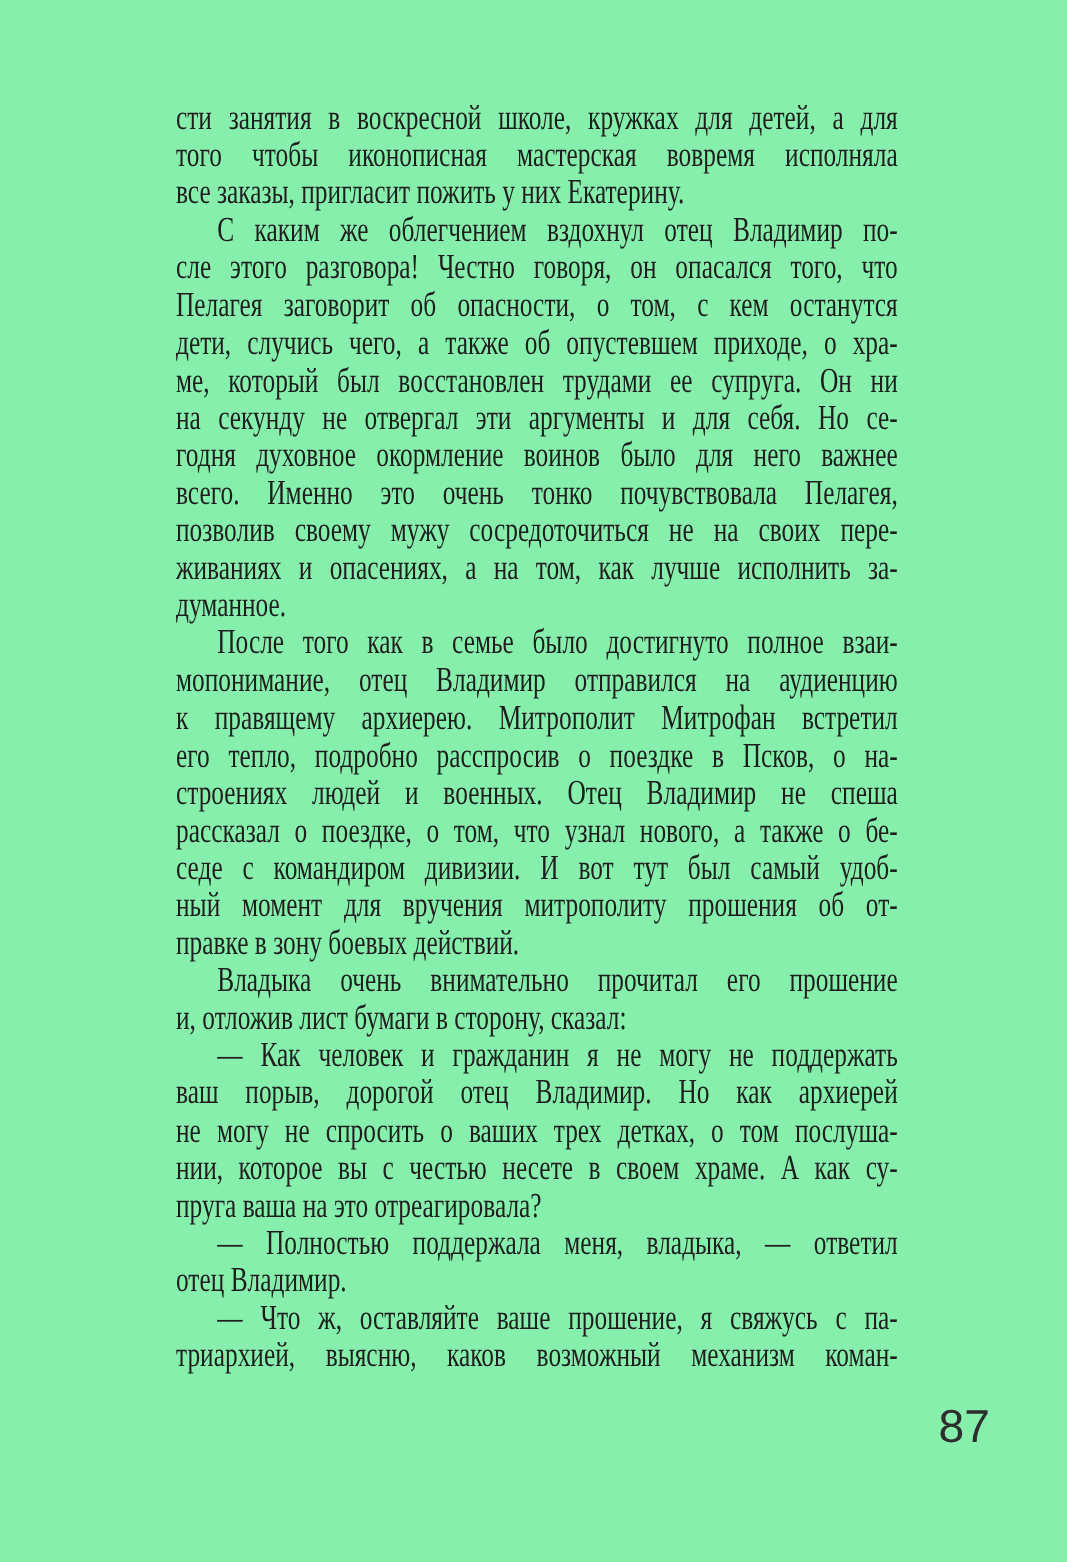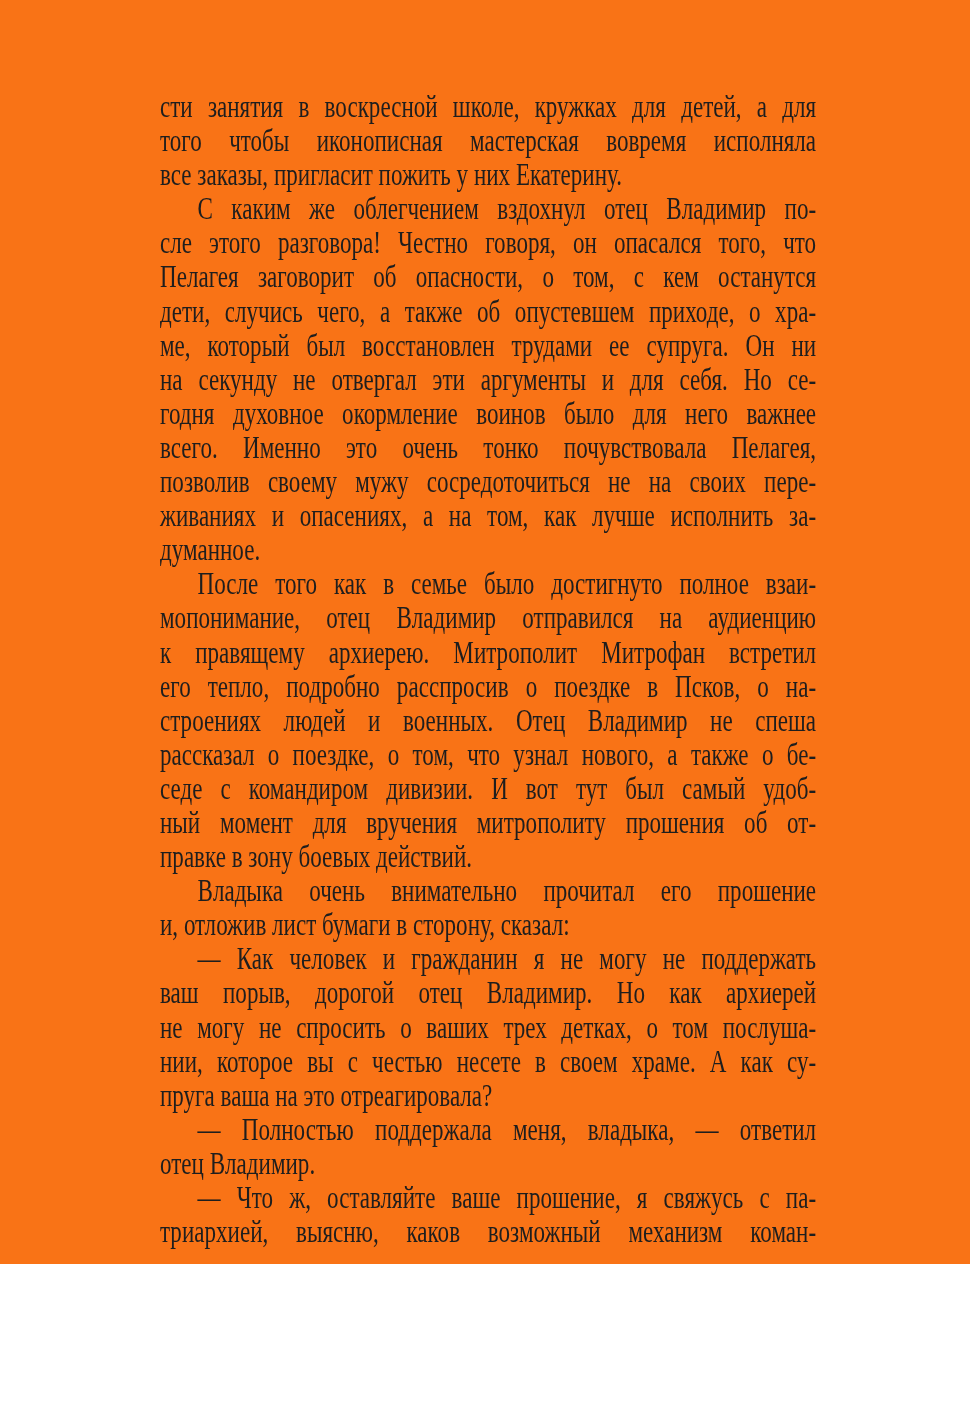--- a/index.html
+++ b/index.html
@@ -1,20 +1,20 @@
 <!DOCTYPE html>
 <html><head>
 <meta charset="utf-8">
 <style>
   html, body { margin: 0; padding: 0; background: #ffffff; }
   .page {
     position: relative;
     width: 970px;
-    height: 1264px;
-    background: #f97316;
+    height: 1420px;
+    background: #86efac;
     overflow: hidden;
     font-family: "Liberation Serif", serif;
   }
   .text-block {
     position: absolute;
     left: 160px;
     top: 89px;
     width: 656px;
   }
   .line {
@@ -84,15 +84,14 @@
       <div class="line just indent">— Как человек и гражданин я не могу не поддержать</div>
       <div class="line just">ваш порыв, дорогой отец Владимир. Но как архиерей</div>
       <div class="line just">не могу не спросить о ваших трех детках, о том послуша-</div>
       <div class="line just">нии, которое вы с честью несете в своем храме. А как су-</div>
       <div class="line">пруга ваша на это отреагировала?</div>
       <div class="line just indent">— Полностью поддержала меня, владыка, — ответил</div>
       <div class="line">отец Владимир.</div>
       <div class="line just indent">— Что ж, оставляйте ваше прошение, я свяжусь с па-</div>
       <div class="line just">триархией, выясню, каков возможный механизм коман-</div>
     </div>
-  <div class="footer-title">Отец Владимир</div>
   <div class="page-num">87</div>
 </div>
 
 </body></html>

